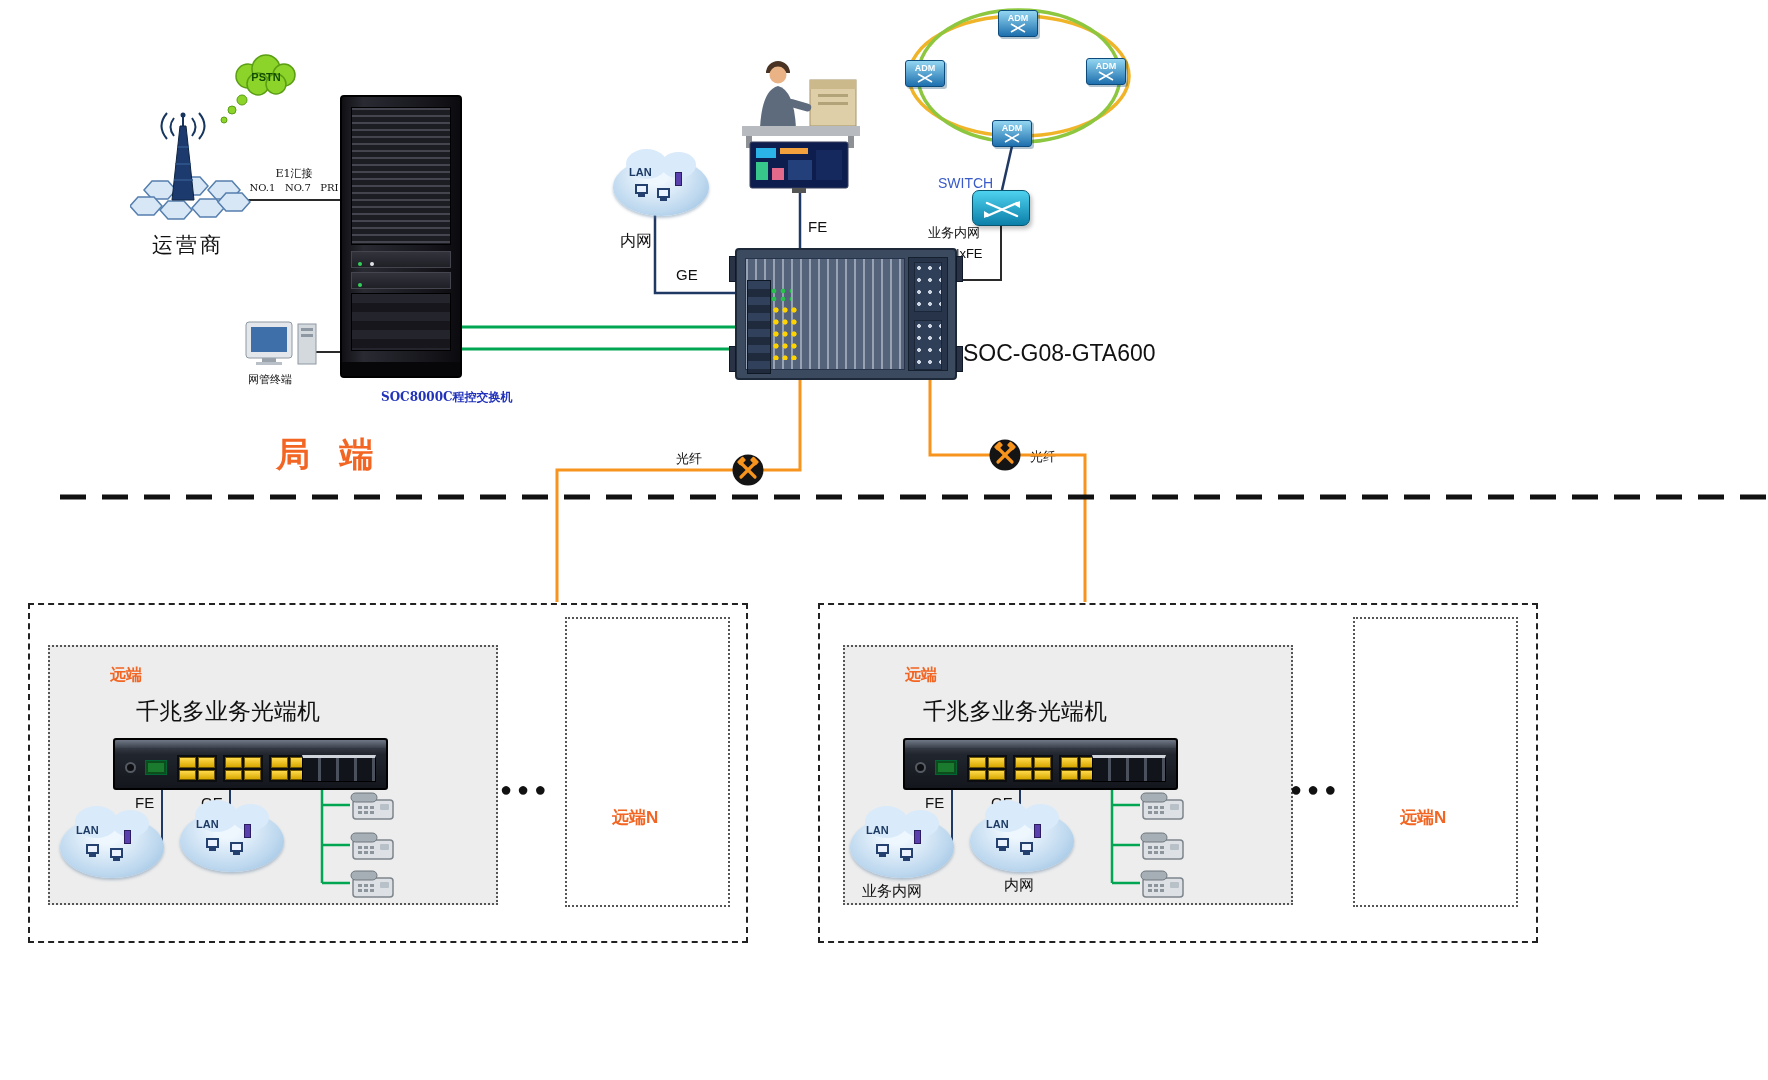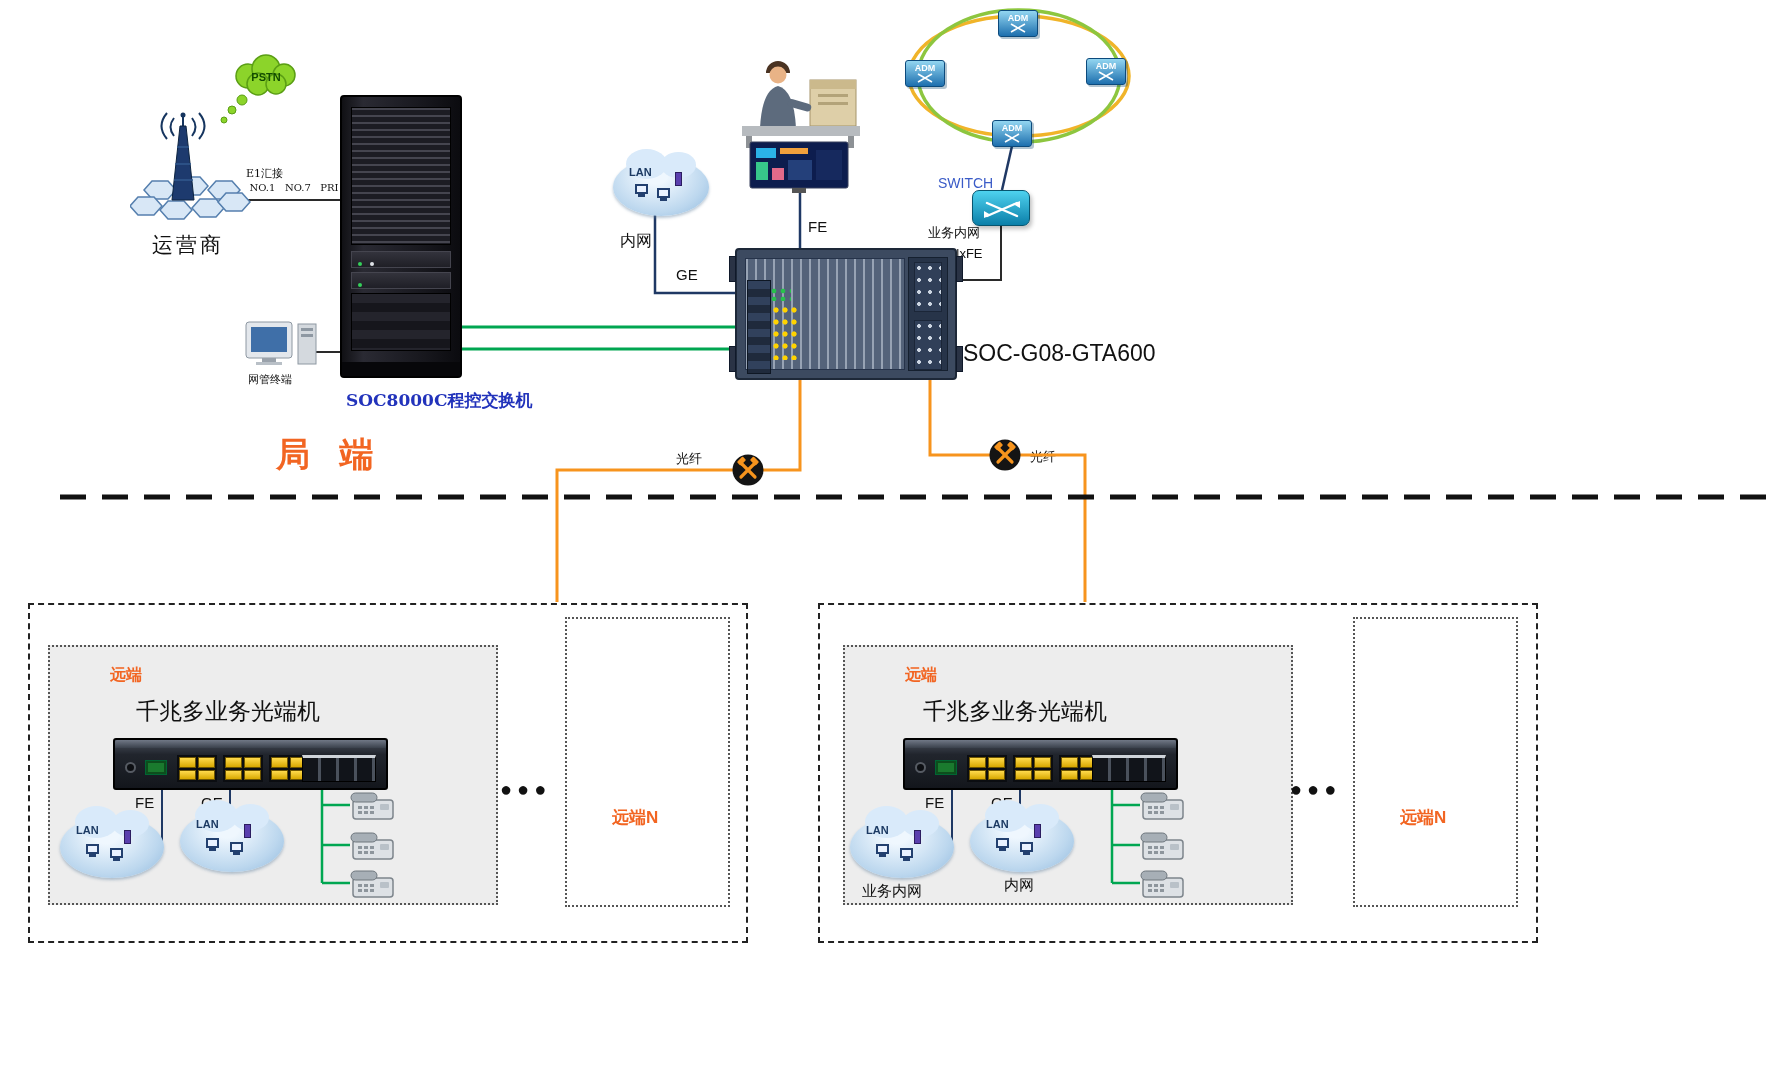--- a/index.html
+++ b/index.html
@@ -161,31 +161,31 @@
       <path d="M62 66 q7 9 0 18" stroke="#16355f" fill="none" stroke-width="2"></path>
       <path d="M69 61 q11 13 0 26" stroke="#16355f" fill="none" stroke-width="2"></path>
       <circle cx="53" cy="63" r="2.5" fill="#16355f"></circle>
       <line x1="53" y1="63" x2="53" y2="76" stroke="#16355f" stroke-width="2"></line>
       <polygon points="50,74 56,74 64,148 42,148" fill="#1d3a6e" stroke="#0c2340"></polygon>
       <path d="M47 95 H59 M45 112 H61 M44 128 H63" stroke="#32598f" stroke-width="1.5"></path>
     </g>
   </svg>
   <div class="lbl" style="left:152px;top:231px;font-size:21px;letter-spacing:3px;font-family:'DejaVu Serif',serif">运营商</div>
 
-  <div class="lbl" style="left:246px;top:166px;width:96px;font-size:11px;font-family:'DejaVu Serif',serif">E1汇接</div>
+  <div class="lbl" style="left:246px;top:166px;width:96px;text-align:center;font-size:11px;font-family:'DejaVu Serif',serif">E1汇接</div>
   <div class="lbl" style="left:238px;top:182px;width:112px;text-align:center;font-size:10px;white-space:pre;font-family:'DejaVu Serif',serif">NO.1   NO.7   PRI</div>
 
   <div class="abs dev rack" style="left:340px;top:95px">
     <div class="rack-slots"></div>
     <div class="rack-u" style="top:154px"><span class="led g"></span><span class="led w"></span></div>
     <div class="rack-u" style="top:175px"><span class="led g"></span></div>
     <div class="rack-mid"></div>
     <div class="rack-base"></div>
   </div>
-  <div class="lbl blue-label" style="left:346px;top:389px;font-size:17px;font-family:'DejaVu Serif',serif">SOC8000C程控交换机</div>
+  <div class="lbl blue-label" style="left:381px;top:389px;font-size:12px;font-family:'DejaVu Serif',serif">SOC8000C程控交换机</div>
 
   <svg class="abs dev" style="left:244px;top:318px" width="76" height="52">
     <rect x="2" y="4" width="46" height="36" rx="3" fill="#e3e7ec" stroke="#8e98a2"></rect>
     <rect x="7" y="9" width="36" height="25" fill="#3f6fa8"></rect>
     <rect x="18" y="40" width="14" height="4" fill="#9aa2ab"></rect>
     <rect x="12" y="44" width="26" height="3" fill="#b9c0c7"></rect>
     <rect x="54" y="6" width="18" height="40" fill="#d4d9de" stroke="#8e98a2"></rect>
     <rect x="57" y="10" width="12" height="3" fill="#8e98a2"></rect>
       <rect x="57" y="16" width="12" height="3" fill="#8e98a2"></rect>
   </svg>

